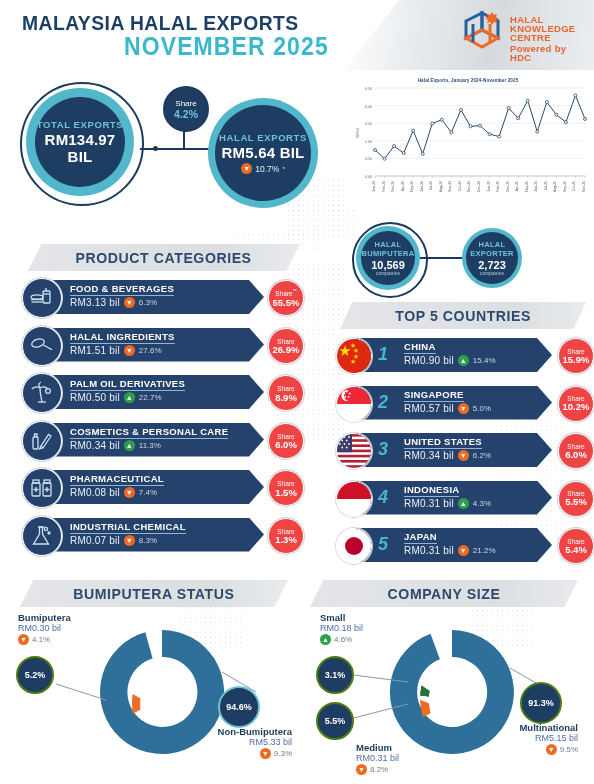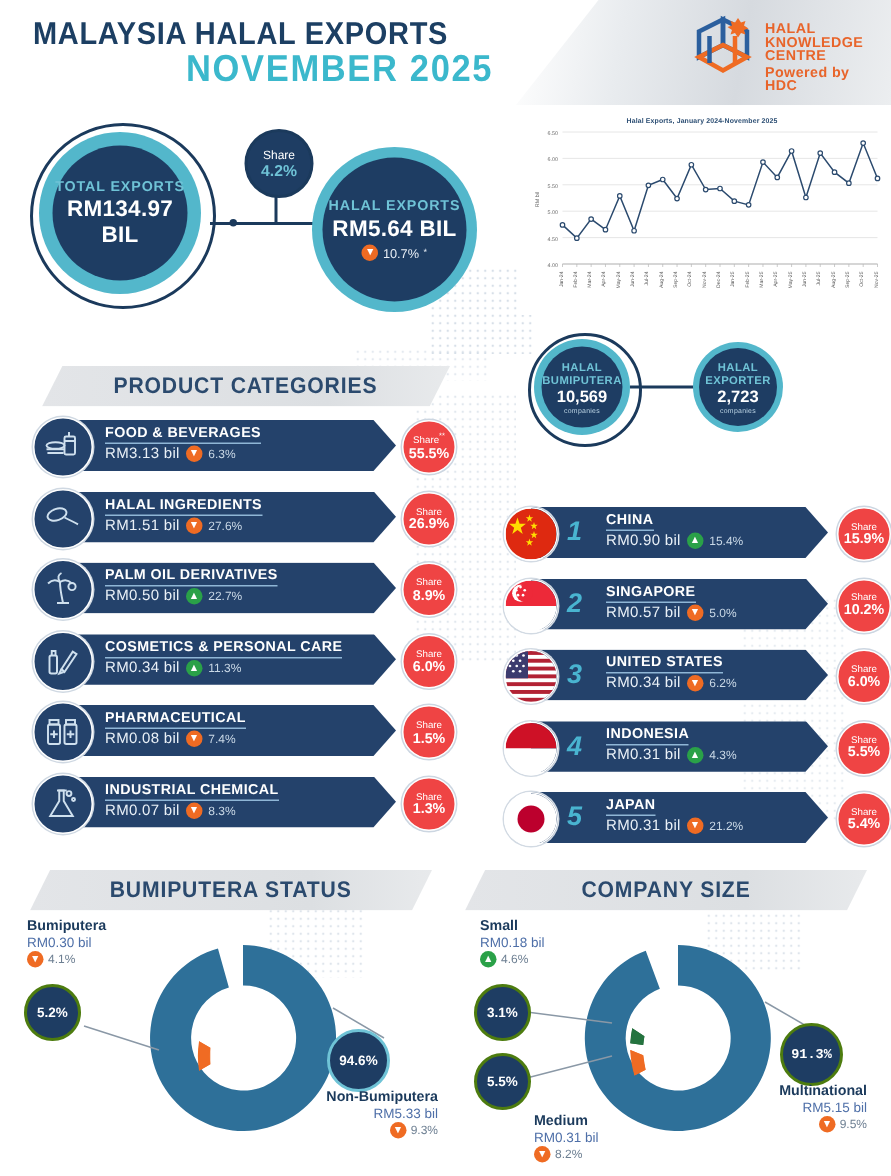--- a/index.html
+++ b/index.html
@@ -442,20 +442,23 @@
           <span class="arrow down">▼</span>
           <span class="pc">8.3%</span>
         </div>
         <div class="sharebadge" style="left:246px;top:2px;">
           <span class="sb1">Share<sup style="font-size:5px;"></sup></span>
           <span class="sb2">1.3%</span>
         </div>
       </div>
     </div>
 
+  <div class="banner" style="left:340px;top:302px;width:246px;">
+    <span>TOP 5 COUNTRIES</span>
+  </div>
   <div id="country-rows">
       <div class="row" style="left: 336px; top: 336px; width: 256px;">
         <div class="rowbar" style="left:18px;width:198px;"></div>
         <div class="flag" style="left:0;top:2px;"><svg viewBox="0 0 34 34" width="34" height="34">
             <rect width="34" height="34" fill="#de2910"></rect>
             <g fill="#ffde00">
               <polygon points="8,6 9.4,10.2 13.6,10.2 10.2,12.8 11.5,17 8,14.4 4.5,17 5.8,12.8 2.4,10.2 6.6,10.2"></polygon>
               <polygon points="16,4 16.6,5.8 18.5,5.8 17,7 17.5,8.8 16,7.7 14.5,8.8 15,7 13.5,5.8 15.4,5.8"></polygon>
               <polygon points="19,9 19.6,10.8 21.5,10.8 20,12 20.5,13.8 19,12.7 17.5,13.8 18,12 16.5,10.8 18.4,10.8"></polygon>
               <polygon points="19,15 19.6,16.8 21.5,16.8 20,18 20.5,19.8 19,18.7 17.5,19.8 18,18 16.5,16.8 18.4,16.8"></polygon>
@@ -656,21 +659,21 @@
   </div>
   <div class="donutlabel" style="left:310px;top:742px;margin-left:46px;">
     <div class="dl-name">Medium</div>
     <div class="dl-val">RM0.31 bil</div>
     <div class="dl-delta">
       <span class="arrow down">▼</span>
       <span class="t">8.2%</span>
     </div>
   </div>
 
-  <div class="pctbadge" style="left:520px;top:682px;width:38px;height:38px;font-family:Liberation Mono, monospace;">
+  <div class="pctbadge" style="left:520px;top:682px;width:38px;height:38px;">
     <span>91.3%</span>
   </div>
   <div class="donutlabel" style="left:488px;top:722px;text-align:right;width:90px;">
     <div class="dl-name">Multinational</div>
     <div class="dl-val">RM5.15 bil</div>
     <div class="dl-delta" style="justify-content:flex-end;">
       <span class="arrow down">▼</span>
       <span class="t">9.5%</span>
     </div>
   </div>

